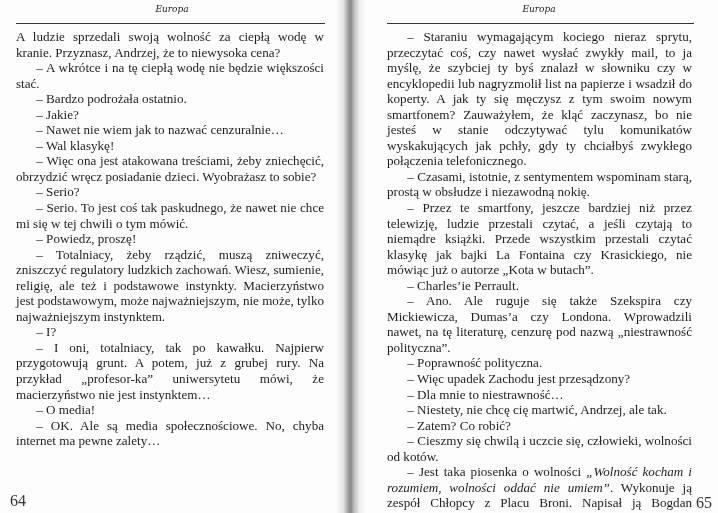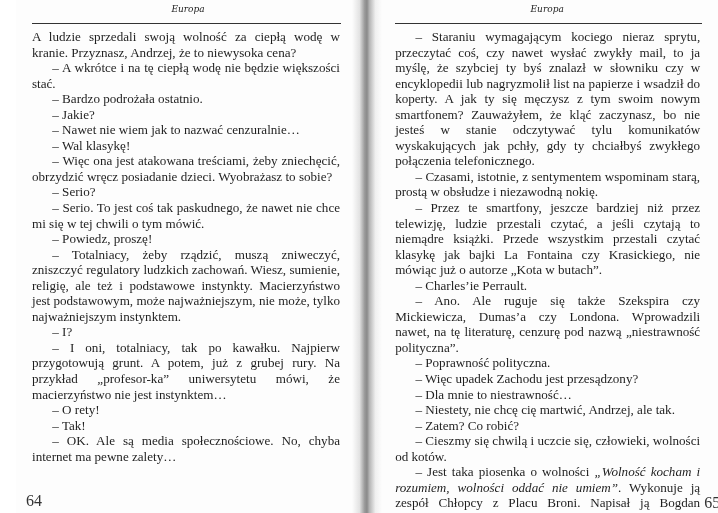--- a/index.html
+++ b/index.html
@@ -3,21 +3,21 @@
 <meta charset="utf-8">
 <style>
   html, body { margin: 0; padding: 0; }
   body {
     width: 718px; height: 513px; overflow: hidden;
     background: #ffffff;
     font-family: "DejaVu Serif", "Liberation Serif", serif;
     color: #1c1c1c;
     position: relative;
   }
-  .spread { position: absolute; inset: 0; display: flex; margin-left: 16px; }
+  .spread { position: absolute; inset: 0; display: flex; }
   .page { position: relative; height: 513px; background: #fdfdfd; }
   .page.left { width: 352px; }
   .page.right { width: 366px; }
   .spine {
     position: absolute; top: 0; left: 336px; width: 30px; height: 513px;
     background: linear-gradient(to right,
       rgba(255,255,255,0) 0%,
       rgba(200,200,200,0.5) 25%,
       #9a9a9a 42%,
       #8a8a8a 50%,
@@ -66,22 +66,21 @@
       <p class="ind">– Jakie?</p>
       <p class="ind">– Nawet nie wiem jak to nazwać cenzuralnie…</p>
       <p class="ind">– Wal klasykę!</p>
       <p class="ind">– Więc ona jest atakowana treściami, żeby zniechęcić, obrzydzić wręcz posiadanie dzieci. Wyobrażasz to sobie?</p>
       <p class="ind">– Serio?</p>
       <p class="ind">– Serio. To jest coś tak paskudnego, że nawet nie chce mi się w tej chwili o tym mówić.</p>
       <p class="ind">– Powiedz, proszę!</p>
       <p class="ind">– Totalniacy, żeby rządzić, muszą zniweczyć, zniszczyć regulatory ludzkich zachowań. Wiesz, sumienie, religię, ale też i podstawowe instynkty. Macierzyństwo jest podstawowym, może najważniejszym, nie może, tylko najważniejszym instynktem.</p>
       <p class="ind">– I?</p>
       <p class="ind">– I oni, totalniacy, tak po kawałku. Najpierw przygotowują grunt. A potem, już z grubej rury. Na przykład „profesor-ka” uniwersytetu mówi, że macierzyństwo nie jest instynktem…</p>
-      <p class="ind">– O rety!</p>
-      <p class="ind">– Tak!</p>
+      <p class="ind">– O media!</p>
       <p class="ind">– OK. Ale są media społecznościowe. No, chyba internet ma pewne zalety…</p>
 
     </div>
     <div class="page-number">64</div>
   </div>
 
   <div class="page right">
     <div class="running-head">Europa</div>
     <div class="rule"></div>
     <div class="text">

